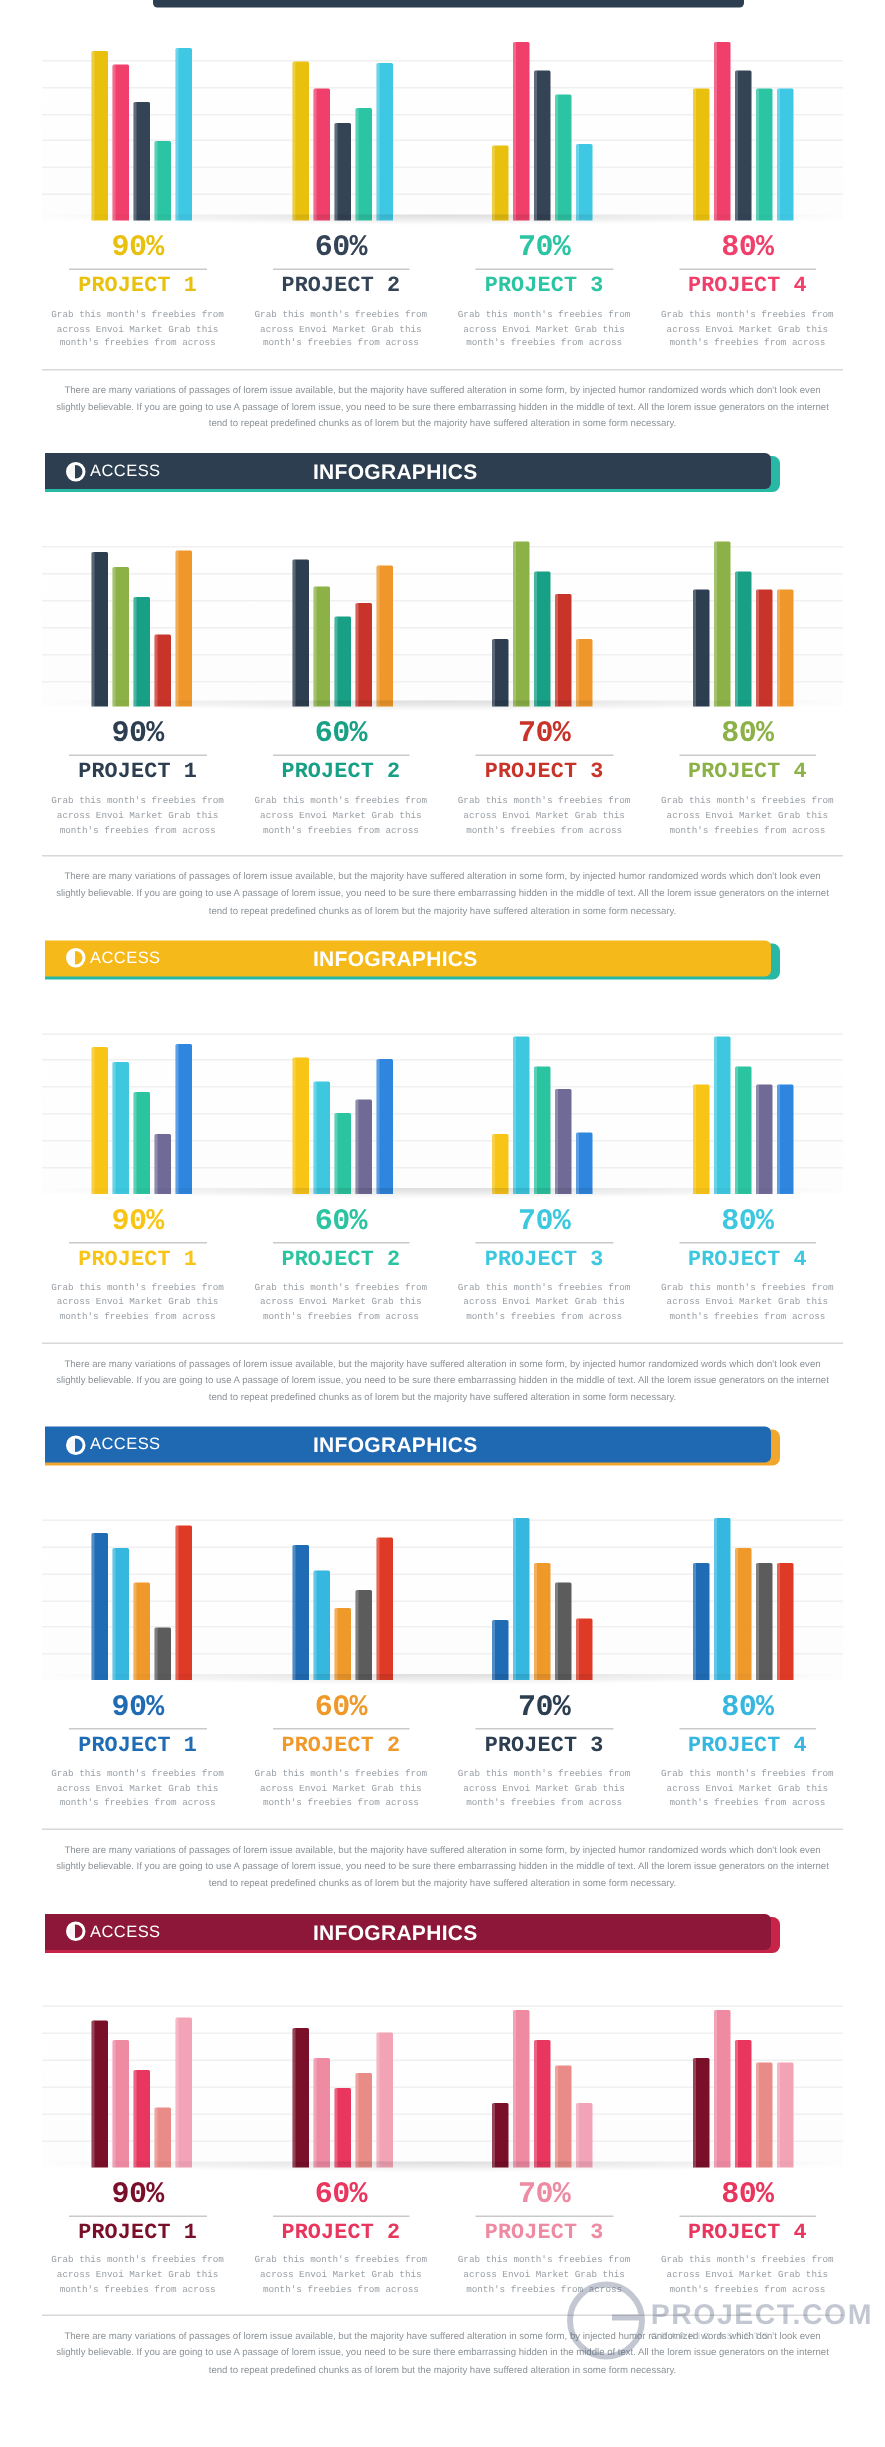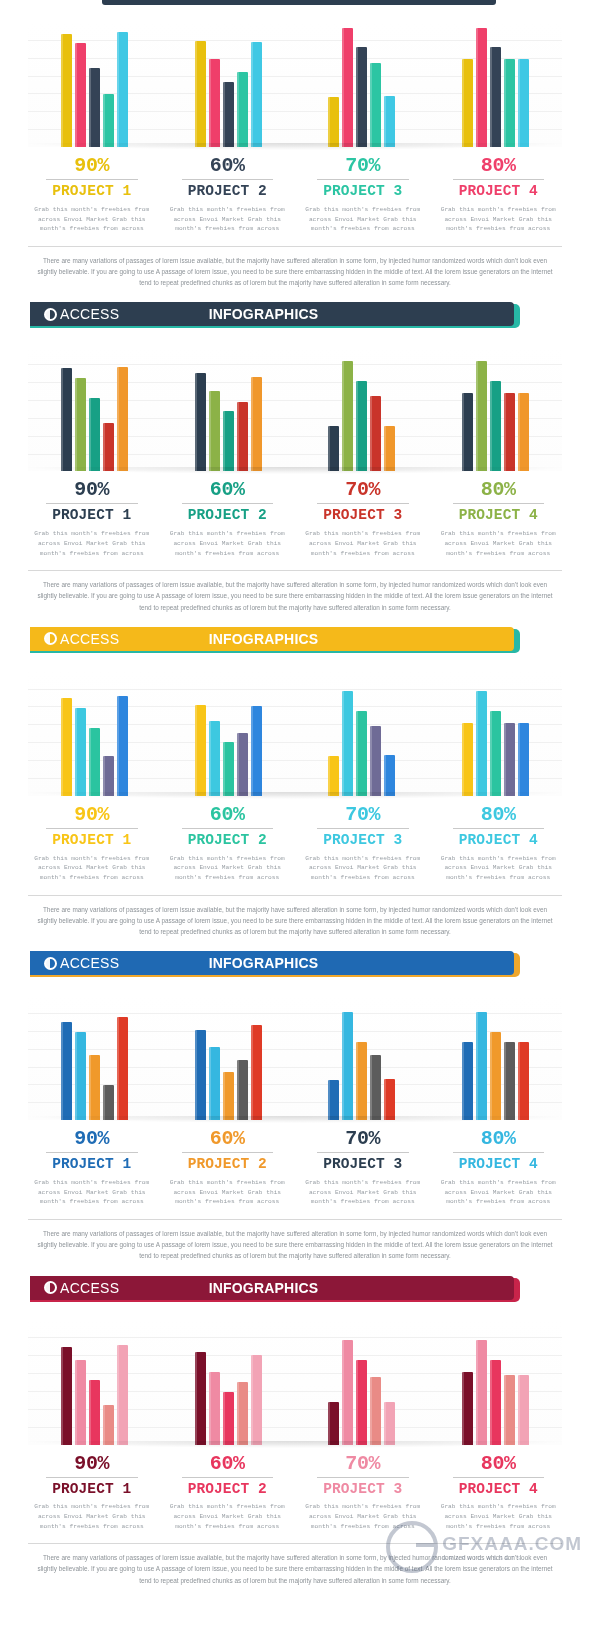--- a/index.html
+++ b/index.html
@@ -69,21 +69,21 @@
   .banner-inner{position:relative;z-index:2;display:flex;align-items:center;width:100%;height:100%;}
   .brand{display:flex;align-items:center;margin-left:14px;}
   .brand-mark{
     width:9px;height:9px;border-radius:50%;
     border:2px solid #ffffff;margin-right:3px;position:relative;
   }
   .brand-mark::before{
     content:"";position:absolute;left:-1px;top:-1px;width:5px;height:11px;
     background:#ffffff;border-radius:6px 0 0 6px;opacity:.95;
   }
-  .brand-text{color:#fff;font-size:14px;letter-spacing:.3px;font-weight:400;}
+  .brand-text{color:#fff;font-size:11px;letter-spacing:.3px;font-weight:400;}
   .banner-title{
     position:absolute;left:0;right:17px;text-align:center;
     color:#fff;font-size:14px;font-weight:bold;letter-spacing:.2px;
   }
 
   
   .watermark{
     position:absolute;right:8px;bottom:58px;
     display:flex;align-items:center;opacity:.30;pointer-events:none;
     color:#3a4a6b;
@@ -507,18 +507,18 @@
           </div>
         </div>
         <div class="para-rule"></div>
         <div class="para">There are many variations of passages of lorem issue available, but the majority have suffered alteration in some form, by injected humor randomized words which don't look even slightly believable. If you are going to use A passage of lorem issue, you need to be sure there embarrassing hidden in the middle of text. All the lorem issue generators on the internet tend to repeat predefined chunks as of lorem but the majority have suffered alteration in some form  necessary.</div>
       </div>
     </div>
 
   <div class="watermark">
     <div class="wm-ring"></div>
     <div>
-      <div class="wm-text">GFXAAA.COM</div>
+      <div class="wm-text">PROJECT.COM</div>
       <div class="wm-sub">GRAPHIC ASSETS</div>
     </div>
   </div>
 
 </div>
 
 </body></html>

